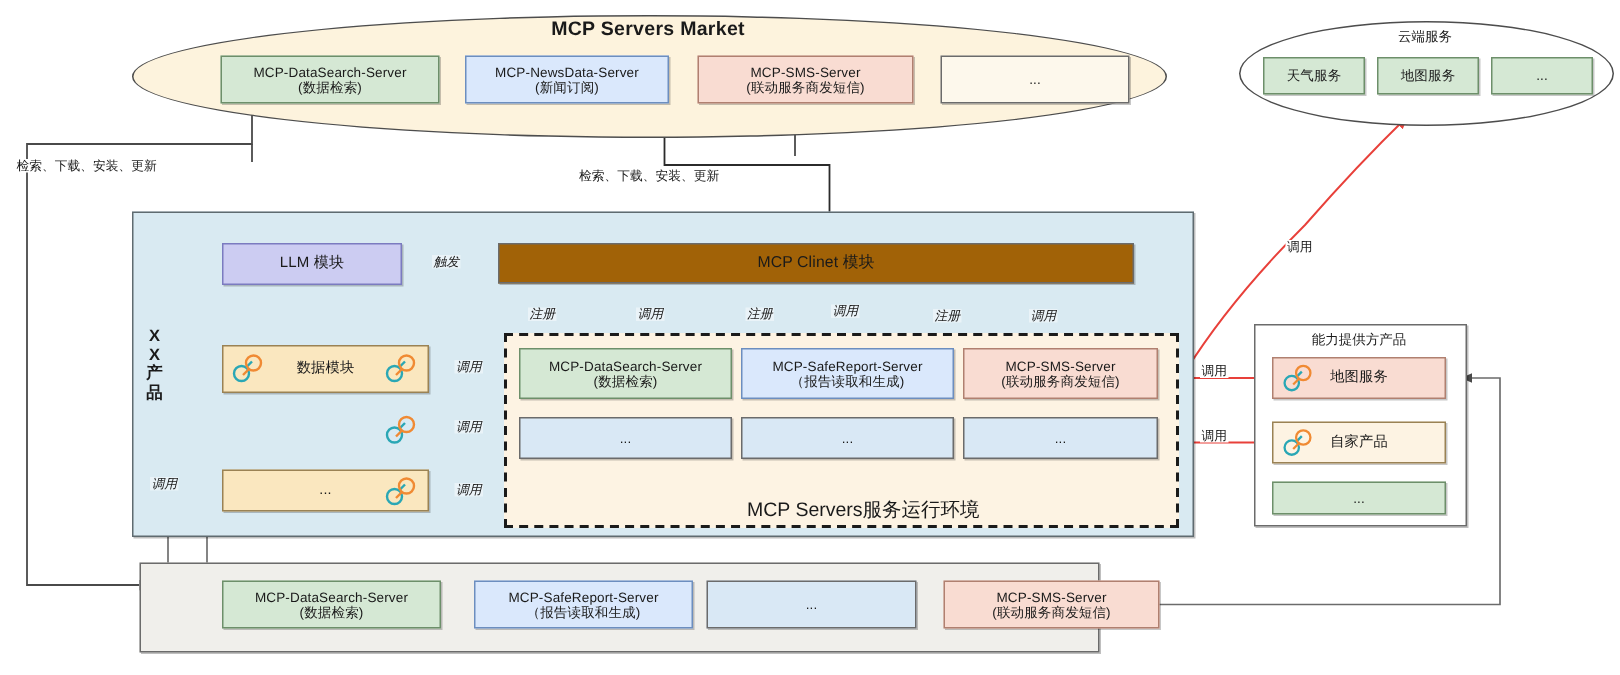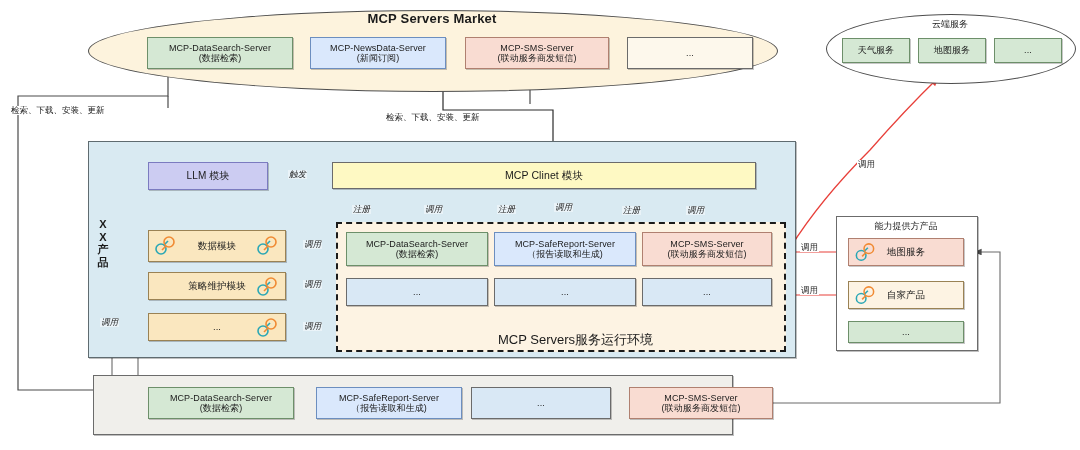--- a/index.html
+++ b/index.html
@@ -30,21 +30,21 @@
     letter-spacing: 0.1px;
     box-shadow: 1px 1px 0 rgba(0,0,0,0.22);
   }
   .node .l1 { white-space: nowrap; }
   .node .l2 { white-space: nowrap; }
 
   .green  { background: #d5e8d4; border-color: #6d8f6a; }
   .blue   { background: #dae8fc; border-color: #6c8ebf; }
   .salmon { background: #f9dcd2; border-color: #b08070; justify-content: center; }
   .plain  { background: #fdf8ec; border-color: #6b6b6b; }
-  .grey   { background: #fef9c3; border-color: #6b6b6b; }
+  .grey   { background: #a16207; border-color: #6b6b6b; }
   .purple { background: #ccccf2; border-color: #7b7bc0; }
   .orange { background: #fae7bf; border-color: #9a8254; }
   .cream  { background: #fdf3e3; border-color: #9a8254; }
   .lblue  { background: #d9e8f5; border-color: #6b6b6b; }
 
   
   .ellipse {
     position: absolute;
     border: 1px solid #4d4d4d;
     border-radius: 50%;
@@ -233,23 +233,20 @@
   </div>
   <div class="edge-label onblue" style="left:288px; top:170px;">触发</div>
 
   <div class="node grey" style="left:332px; top:162px; width:424px; height:27px; font-size:10.5px;">
     <span class="l1">MCP Clinet 模块</span>
   </div>
 
   <div class="node orange" style="left:148px; top:230px; width:138px; height:32px; font-size:9.5px;">
     <span class="l1">数据模块</span>
   </div>
-  <div class="node orange" style="left:148px; top:272px; width:138px; height:28px; font-size:9.5px;">
-    <span class="l1">策略维护模块</span>
-  </div>
   <div class="node orange" style="left:148px; top:313px; width:138px; height:28px; font-size:9.5px;">
     <span class="l1">...</span>
   </div>
 
   <svg class="plug" style="left:152px; top:234px;" width="26" height="24" viewBox="0 0 26 24">
     <g fill="none" stroke-width="1.6">
       <circle cx="9" cy="15" r="5" stroke="#2aa7b5"></circle>
         <path d="M12,11 L16,7" stroke="#2aa7b5"></path>
       <circle cx="17" cy="8" r="5" stroke="#f08a33"></circle>
         <path d="M14,12 L10,16" stroke="#f08a33"></path>

